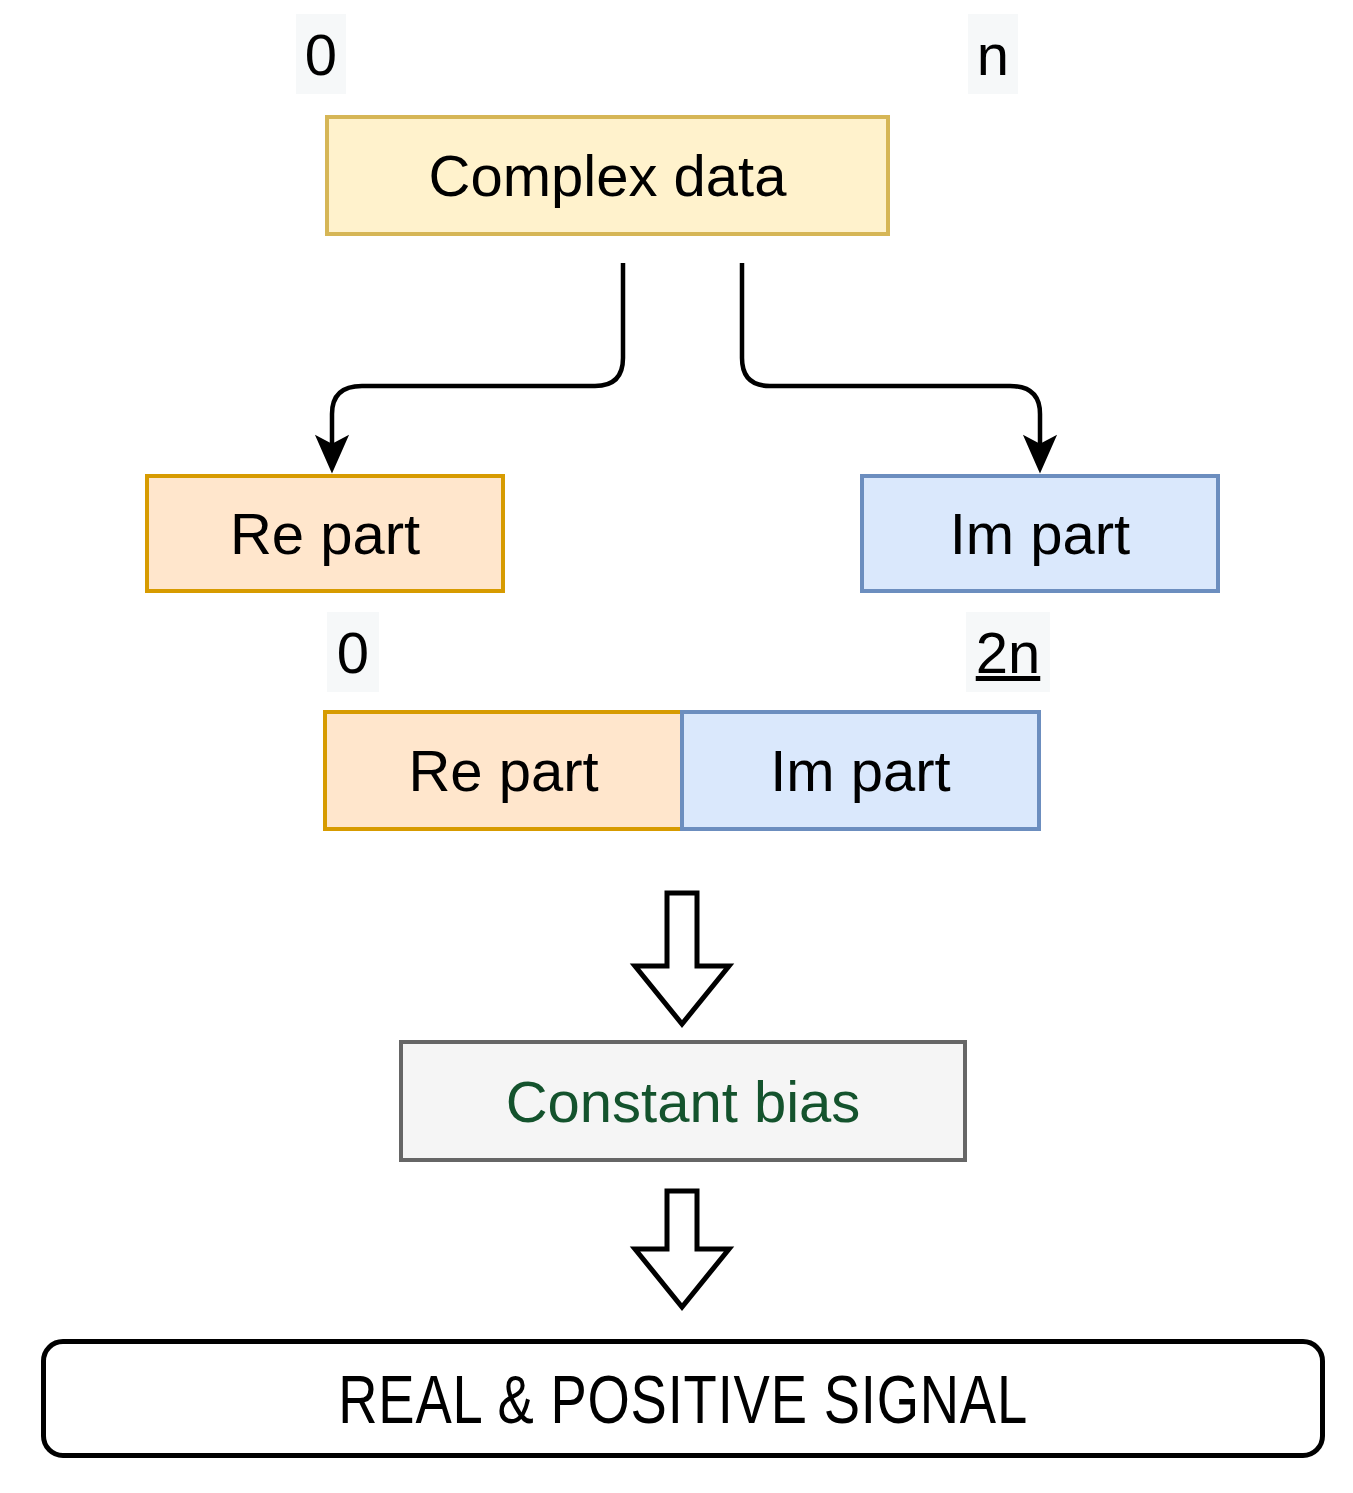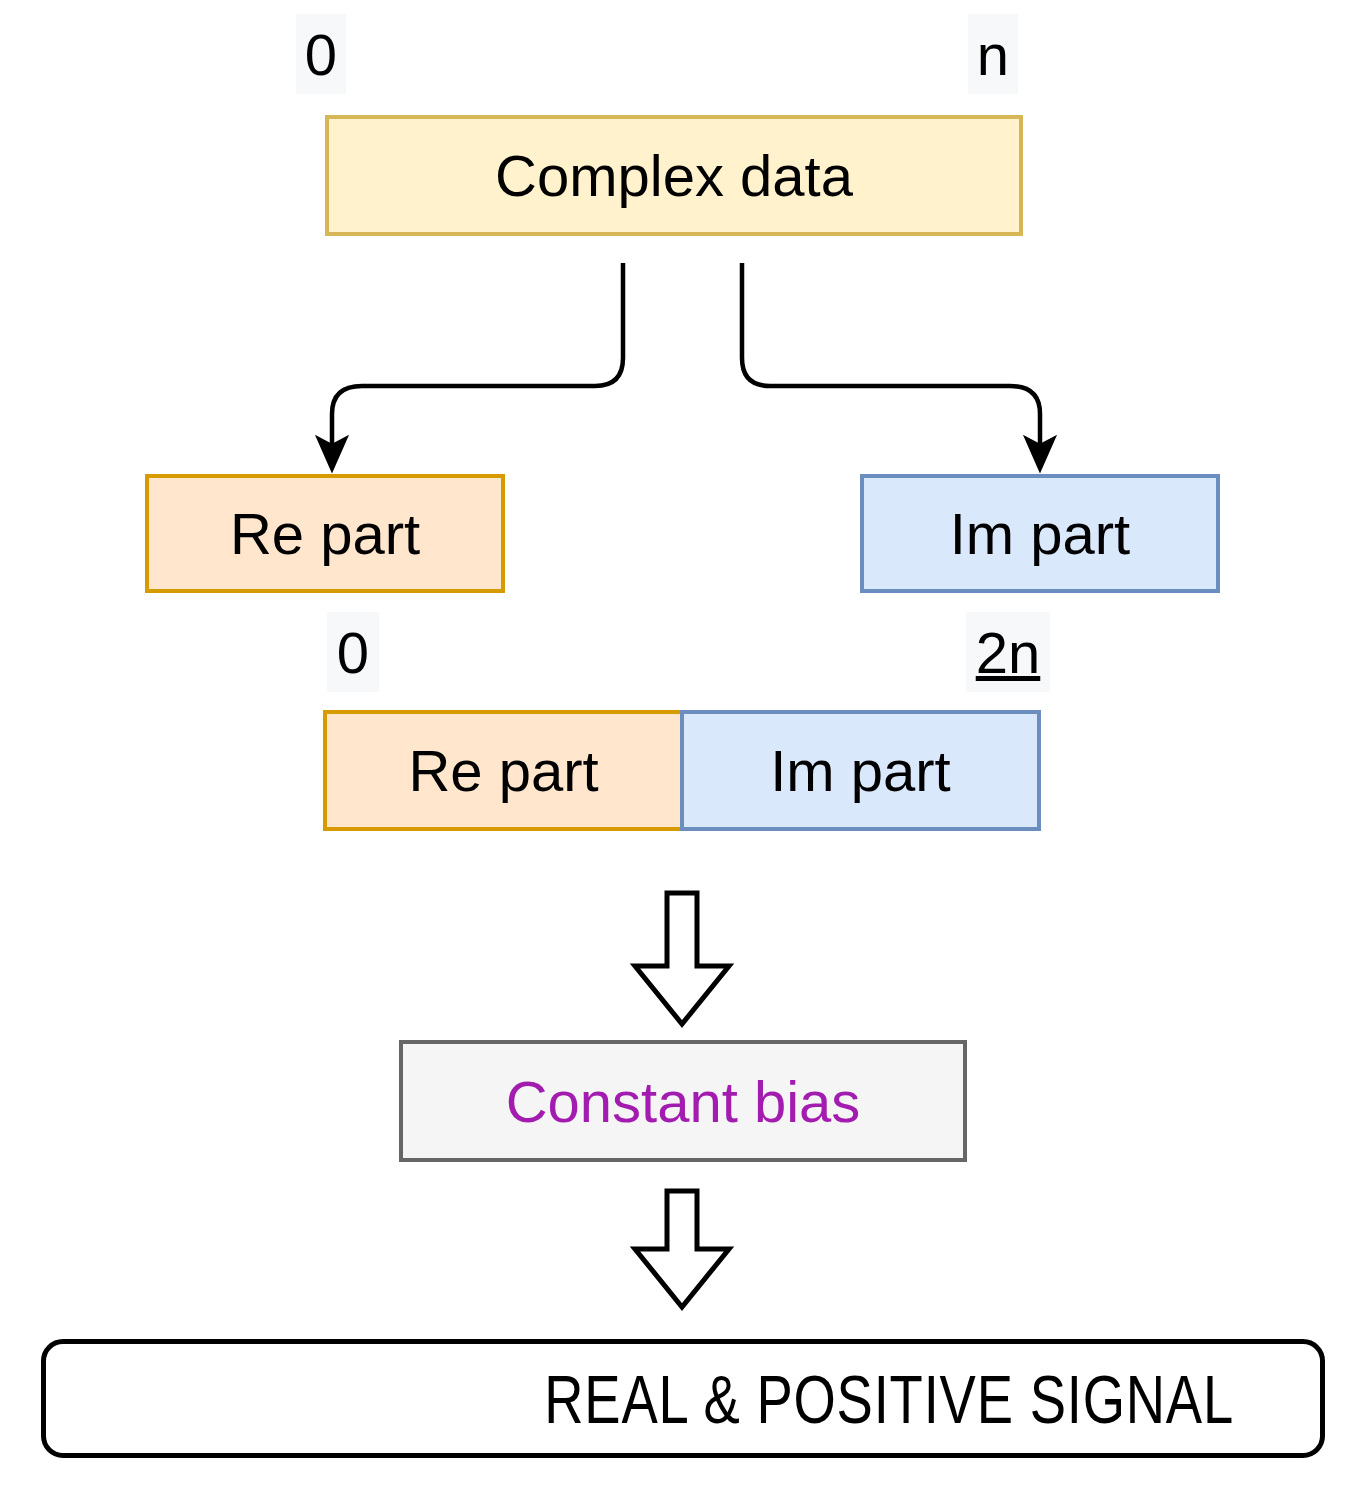--- a/index.html
+++ b/index.html
@@ -11,48 +11,47 @@
     overflow:hidden;
   }
   .box{
     position:absolute;
     display:flex;align-items:center;justify-content:center;
     box-sizing:border-box;
     font-size:58px;color:#000000;
     white-space:nowrap;
   }
   .complex-box{
-    left:325px;top:115px;width:698px;height:121px;
+    left:325px;top:115px;width:565px;height:121px;
     background:#FFF2CC;border:4px solid #D6B656;
   }
   .re-box{
     left:145px;top:474px;width:360px;height:119px;
     background:#FFE6CC;border:4px solid #D79B00;
   }
   .im-box{
     left:860px;top:474px;width:360px;height:119px;
     background:#DAE8FC;border:4px solid #6C8EBF;
   }
   .combined-re{
     left:323px;top:710px;width:361px;height:121px;
     background:#FFE6CC;border:4px solid #D79B00;
   }
   .combined-im{
     left:680px;top:710px;width:361px;height:121px;
     background:#DAE8FC;border:4px solid #6C8EBF;
   }
   .bias-box{
     left:399px;top:1040px;width:568px;height:122px;
-    background:#F5F5F5;border:4px solid #666666;color:#a21caf;
+    background:#F5F5F5;border:4px solid #666666;color:#14532d;
   }
   .result-box{
     left:41px;top:1339px;width:1284px;height:119px;
     background:#FFFFFF;border:5px solid #000000;border-radius:22px;
     font-size:68px;
-    justify-content:flex-end;
   }
   .result-box .condensed{
     display:inline-block;
     transform:scaleX(0.8);
     transform-origin:center center;
     letter-spacing:1px;
   }
   .index-label{
     position:absolute;
     display:flex;align-items:center;justify-content:center;

